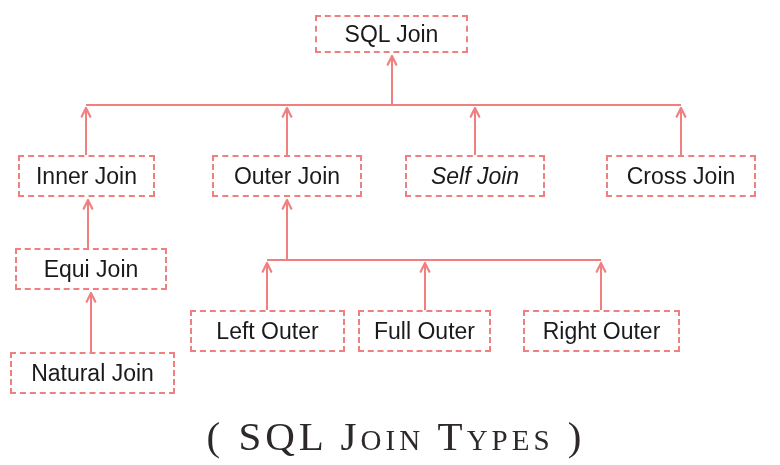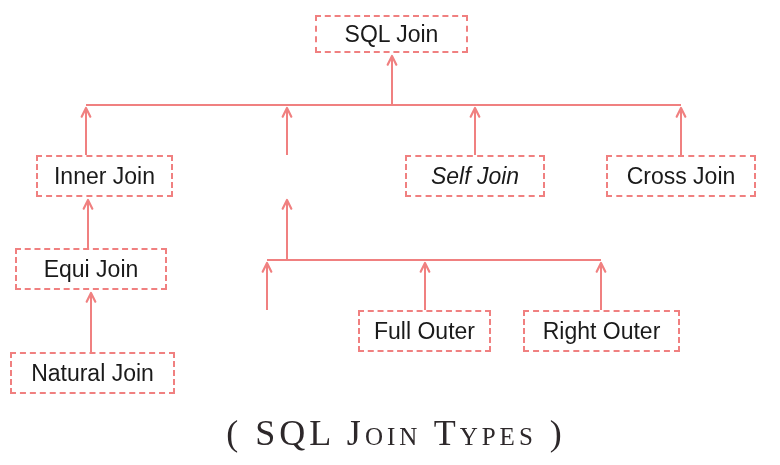--- a/index.html
+++ b/index.html
@@ -39,38 +39,38 @@
     display: flex;
     align-items: center;
     justify-content: center;
     font-size: 23px;
     color: var(--text, #1a1a1a);
     white-space: nowrap;
   }
 
   
   #n-sql     { left: 315px; top:  15px; width: 153px; height: 38px; }
-  #n-inner   { left:  36px; top: 155px; width: 137px; height: 42px; }
+  #n-inner   { left:  18px; top: 155px; width: 137px; height: 42px; }
   #n-outer   { left: 212px; top: 155px; width: 150px; height: 42px; }
   #n-self    { left: 405px; top: 155px; width: 140px; height: 42px; font-style: italic; }
   #n-cross   { left: 606px; top: 155px; width: 150px; height: 42px; }
   #n-equi    { left:  15px; top: 248px; width: 152px; height: 42px; }
   #n-natural { left:  10px; top: 352px; width: 165px; height: 42px; }
   #n-left    { left: 190px; top: 310px; width: 155px; height: 42px; }
   #n-full    { left: 358px; top: 310px; width: 133px; height: 42px; }
   #n-right   { left: 523px; top: 310px; width: 157px; height: 42px; }
 
   .caption {
     position: absolute;
     left: 0; right: 0;
     top: 412px;
     text-align: center;
     font-family: "Liberation Serif", serif;
     font-variant: small-caps;
-    font-size: 36px;
+    font-size: 41px;
     letter-spacing: 4px;
     color: var(--caption-color, #2d282a);
     padding-left: 12px;
   }
 </style>
 </head>
 <body>
 
 <div class="canvas">
 
@@ -101,37 +101,43 @@
   </svg>
 
   <div class="node" id="n-sql">
     <span>SQL Join</span>
   </div>
 
   <div class="node" id="n-inner">
     <span>Inner Join</span>
   </div>
 
+  <div class="node" id="n-outer">
+    <span>Outer Join</span>
+  </div>
 
   <div class="node" id="n-self">
     <span>Self Join</span>
   </div>
 
   <div class="node" id="n-cross">
     <span>Cross Join</span>
   </div>
 
   <div class="node" id="n-equi">
     <span>Equi Join</span>
   </div>
 
   <div class="node" id="n-natural">
     <span>Natural Join</span>
   </div>
 
+  <div class="node" id="n-left">
+    <span>Left Outer</span>
+  </div>
 
   <div class="node" id="n-full">
     <span>Full Outer</span>
   </div>
 
   <div class="node" id="n-right">
     <span>Right Outer</span>
   </div>
 
   <div class="caption">( SQL Join Types )</div>

